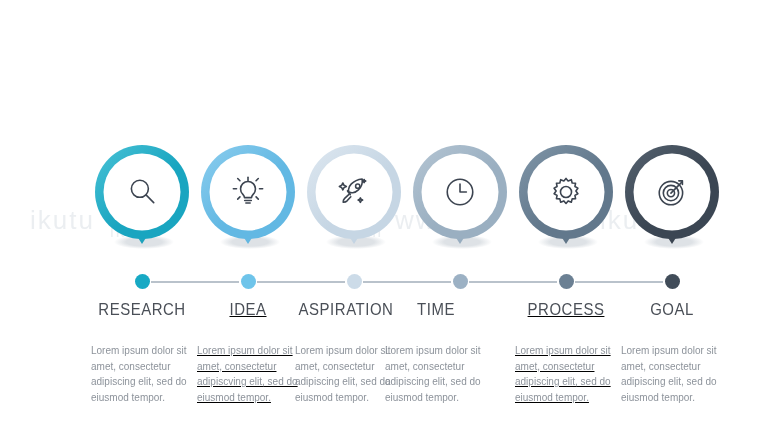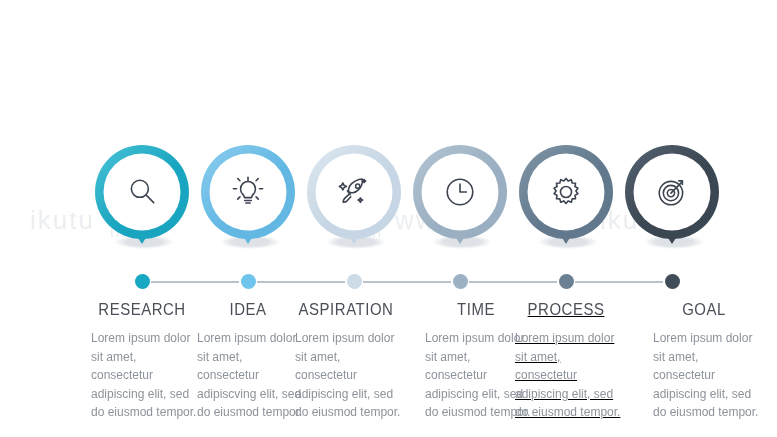--- a/index.html
+++ b/index.html
@@ -106,22 +106,22 @@
     font-family: "Liberation Sans Narrow", "Liberation Sans", sans-serif;
     font-size: 17px;
     font-weight: 400;
     letter-spacing: 0.6px;
     color: #4a4f57;
     text-align: center;
     transform: scaleX(0.88);
     white-space: nowrap;
   }
   .caption .body {
-    margin-top: 9px;
-    font-size: 12px;
+    margin-top: 23px;
+    font-size: 10px;
     line-height: 1.55;
     color: #8d939b;
     text-align: left;
     padding-left: 7px;
   }
 </style>
 </head>
 <body>
 
 <div id="stage">
@@ -334,35 +334,35 @@
       <div class="rail" style="left: 469px; width: 88px; background: rgb(185, 194, 203);"></div>
       <div class="node" style="left: 558.5px; background: rgb(107, 128, 147);"></div>
       <div class="rail" style="left: 575px; width: 88px; background: rgb(185, 194, 203);"></div>
       <div class="node" style="left: 664.5px; background: rgb(65, 76, 89);"></div>
     </div>
   <div id="captions">
       <div class="caption" style="left: 84px;">
     <div class="title">RESEARCH</div>
     <div class="body">Lorem ipsum dolor sit amet, consectetur adipiscing elit, sed do eiusmod tempor.</div>
   </div>
-      <div class="caption" style="left: 190px;">
+      <div class="caption" style="left: 190px; text-decoration: underline;">
     <div class="title">IDEA</div>
     <div class="body">Lorem ipsum dolor sit amet, consectetur adipiscving elit, sed do eiusmod tempor.</div>
   </div>
       <div class="caption" style="left: 288px;">
     <div class="title">ASPIRATION</div>
     <div class="body">Lorem ipsum dolor sit amet, consectetur adipiscing elit, sed do eiusmod tempor.</div>
   </div>
-      <div class="caption" style="left: 418px;">
+      <div class="caption" style="left: 378px;">
     <div class="title">TIME</div>
     <div class="body">Lorem ipsum dolor sit amet, consectetur adipiscing elit, sed do eiusmod tempor.</div>
   </div>
       <div class="caption" style="left: 508px; text-decoration: underline;">
     <div class="title">PROCESS</div>
     <div class="body">Lorem ipsum dolor sit amet, consectetur adipiscing elit, sed do eiusmod tempor.</div>
   </div>
-      <div class="caption" style="left: 646px;">
+      <div class="caption" style="left: 614px;">
     <div class="title">GOAL</div>
     <div class="body">Lorem ipsum dolor sit amet, consectetur adipiscing elit, sed do eiusmod tempor.</div>
   </div>
     </div>
 
 </div>
 
 </body></html>

